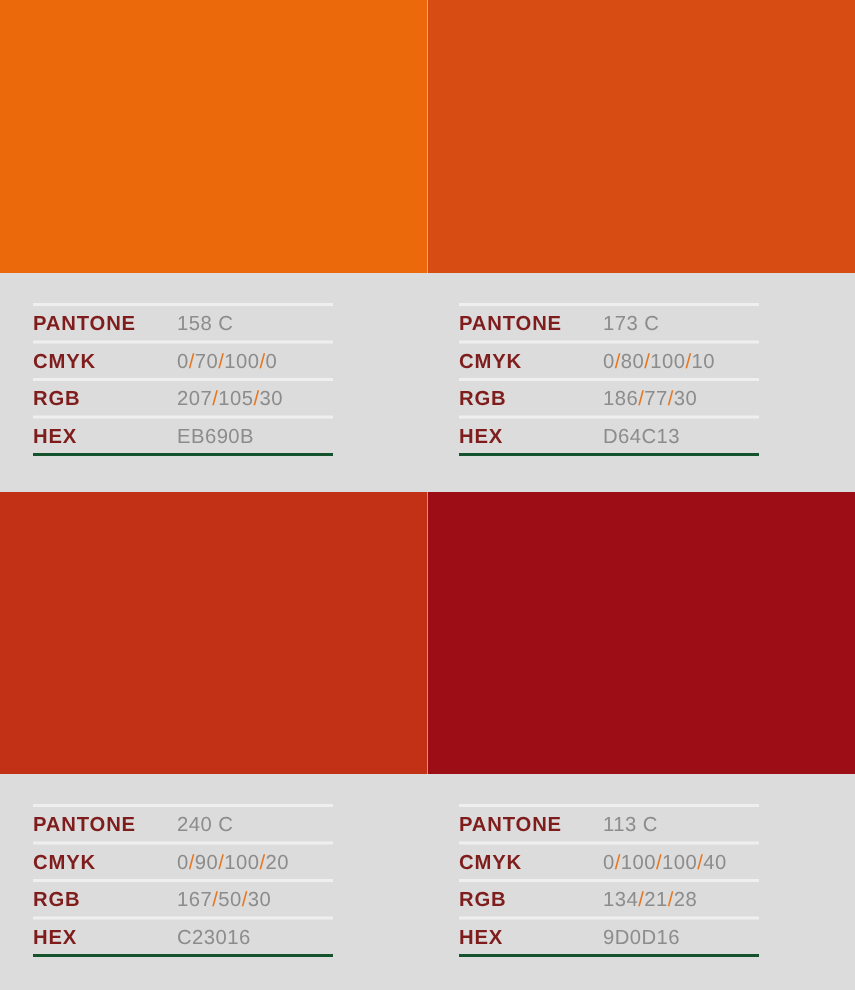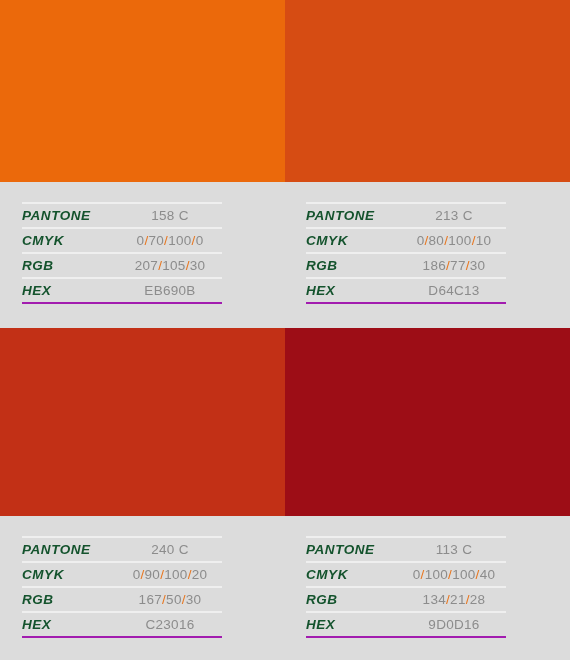--- a/index.html
+++ b/index.html
@@ -63,35 +63,34 @@
   .spec-table td {
     padding: 0;
     border-top: 2px solid #EFEFEF;
     font-size: 13.5px;
     line-height: 23px;
     vertical-align: middle;
     white-space: nowrap;
   }
 
   .spec-table tr:last-child td {
-    border-bottom: 2px solid #a21caf;
+    border-bottom: 2px solid #14532d;
   }
 
   .spec-label {
-    color: #14532d;
+    color: #7f1d1d;
     font-weight: bold;
     letter-spacing: 0.55px;
     padding-left: 9px;
     width: 96px;
-    font-style: italic;
   }
 
   .spec-value {
     color: #8C8C8C;
-    text-align: center;
+    text-align: left;
     font-weight: normal;
     letter-spacing: 0.3px;
     padding-right: 9px;
   }
 
   .spec-value .sep {
     color: #E8761E;
   }
 </style>
 </head>
@@ -125,21 +124,21 @@
     </div>
   </div>
 
   <div class="color-card row-top col-right">
     <div class="swatch" style="background: rgb(214, 76, 19);"></div>
     <div class="info-panel">
       <table class="spec-table">
         <tbody>
             <tr>
           <td class="spec-label">PANTONE</td>
-          <td class="spec-value">213 C</td>
+          <td class="spec-value">173 C</td>
         </tr>
         <tr>
           <td class="spec-label">CMYK</td>
           <td class="spec-value sep-split">0<span class="sep">/</span>80<span class="sep">/</span>100<span class="sep">/</span>10</td>
         </tr>
         <tr>
           <td class="spec-label">RGB</td>
           <td class="spec-value sep-split">186<span class="sep">/</span>77<span class="sep">/</span>30</td>
         </tr>
         <tr>

